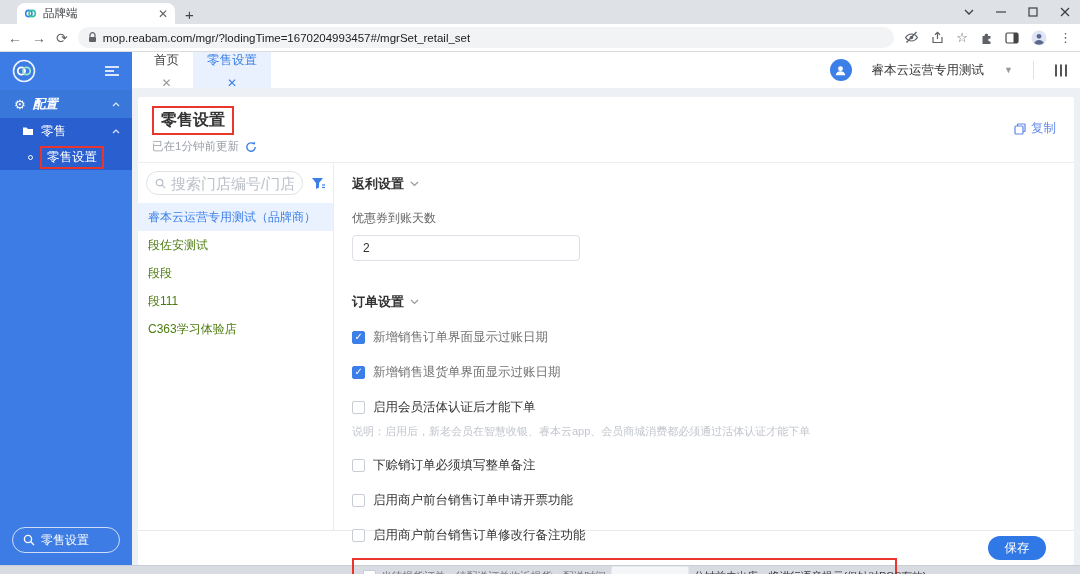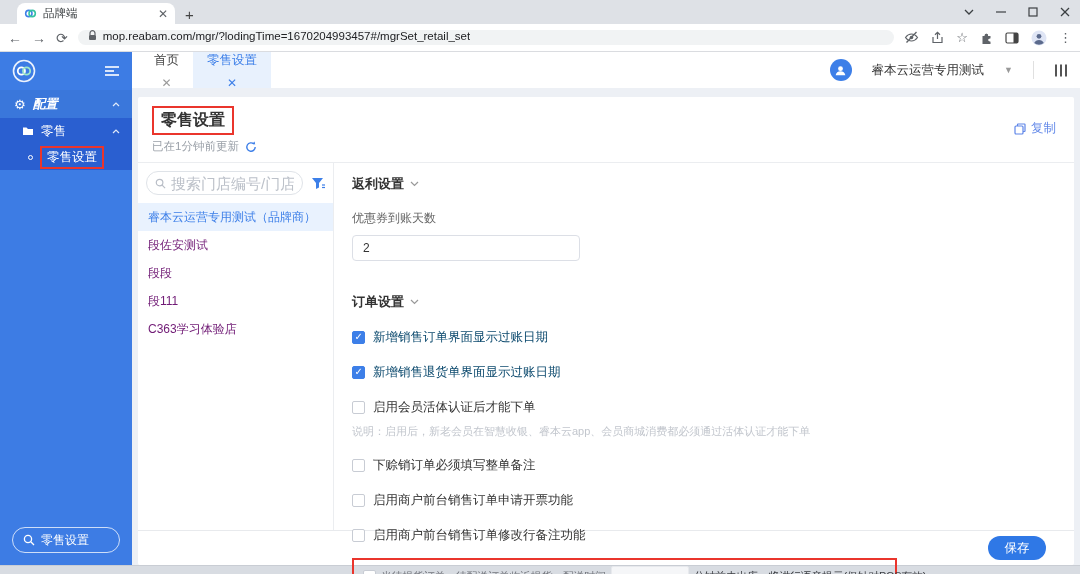--- a/index.html
+++ b/index.html
@@ -10,21 +10,21 @@
 
   
   .tabstrip { height:24px; background:#dee1e6; display:flex; align-items:flex-end; padding-left:17px; position:relative; flex:0 0 auto; }
   .btab { width:158px; height:21px; background:#fff; border-radius:8px 8px 0 0; display:flex; align-items:center; gap:6px; padding:0 7px; font-size:11.5px; color:#3c4043; }
   .btab-title { flex:1; white-space:nowrap; overflow:hidden; }
   .btab-close { color:#5f6368; font-size:12px; line-height:1; }
   .newtab { margin-left:10px; margin-bottom:2px; color:#444; font-size:15px; line-height:1; }
   .winctl { position:absolute; right:10px; top:0; height:24px; display:flex; align-items:center; gap:22px; color:#3c4043; }
   .toolbar { height:28px; background:#fff; display:flex; align-items:center; padding:0 8px; gap:10px; border-bottom:1px solid #dadce0; flex:0 0 auto; }
   .navic { color:#5f6368; font-size:14px; line-height:1; }
-  .omnibox { flex:1; height:15px; background:#f1f3f4; border-radius:11px; display:flex; gap:6px; padding:0 10px; }
+  .omnibox { flex:1; height:21px; background:#f1f3f4; border-radius:11px; display:flex; align-items:center; gap:6px; padding:0 10px; }
   .url { font-size:11.5px; color:#202124; white-space:nowrap; overflow:hidden; }
   .tb-icons { display:flex; align-items:center; gap:12px; }
 
   
   .app { flex:1; display:flex; min-height:0; }
   .bottom-strip { height:9px; background:#d8dce2; border-top:1px solid #c9cdd4; flex:0 0 auto; }
 
   
   .sidebar { width:132px; background:#3d7ce4; color:#fff; position:relative; flex:0 0 auto; }
   .side-head { height:38px; display:flex; align-items:center; justify-content:space-between; padding:0 12px; }
@@ -58,34 +58,34 @@
   .page-title { display:inline-block; font-size:16px; font-weight:bold; color:#333; border:2px solid #ea352c; padding:2px 7px; }
   .updated-row { margin-top:4px; display:flex; align-items:center; gap:6px; font-size:11.5px; color:#9aa0a8; }
   .copy-link { margin-left:auto; margin-top:14px; display:flex; align-items:center; gap:5px; color:#5f86e8; font-size:12.5px; }
 
   .card-body { flex:1; display:flex; min-height:0; }
   .stores { width:196px; border-right:1px solid #ebedf0; padding-top:8px; flex:0 0 auto; }
   .store-search { display:flex; align-items:center; gap:8px; margin:0 8px 8px 8px; }
   .search-pill { flex:1; height:24px; border:1px solid #dfe3e8; border-radius:12px; display:flex; align-items:center; gap:5px; padding:0 8px; background:#fff; }
   .search-pill input { border:none; outline:none; width:100%; font-size:15px; color:#333; background:transparent; font-family:inherit; }
   .search-pill input::placeholder { color:#bcc1c9; }
-  .store-item { height:28px; display:flex; align-items:center; padding:0 10px; font-size:12px; color:#701a75; white-space:nowrap; }
+  .store-item { height:28px; display:flex; align-items:center; padding:0 10px; font-size:12px; color:#4d7c0f; white-space:nowrap; }
   .store-item.selected { background:#e9f2fe; color:#3d7fe8; }
 
   .settings { flex:1; padding:12px 18px 0 18px; min-width:0; position:relative; }
   .sec-head { display:flex; align-items:center; gap:6px; font-size:13px; font-weight:bold; color:#333; }
   .field-label { margin-top:17px; font-size:12px; color:#666; }
   .num-input { margin-top:8px; width:228px; height:26px; border:1px solid #dcdfe6; border-radius:4px; padding:0 10px; font-size:12px; color:#333; outline:none; font-family:inherit; }
   .sec-order { margin-top:32px; }
   .cb-row { display:flex; align-items:center; gap:8px; margin-top:18px; }
   .cb { width:13px; height:13px; border:1px solid #c8ccd4; border-radius:2px; background:#fff; flex:0 0 auto; position:relative; }
   .cb.checked { background:#3d7fe8; border-color:#3d7fe8; }
   .cb.checked::after { content:"✓"; position:absolute; left:1.5px; top:-1px; color:#fff; font-size:10px; }
   .cb-label { font-size:12.5px; color:#333; white-space:nowrap; }
-  .cb-label.blue { color:#0c4a6e; }
+  .cb-label.blue { color:#737373; }
   .cb-note { margin-top:8px; font-size:11px; color:#c2c6cd; white-space:nowrap; }
   .voice-box { margin-top:14px; width:545px; border:2px solid #ea352c; padding:6px 9px 9px 9px; position:relative; }
   .voice-row { display:flex; align-items:center; gap:5px; margin-top:0; }
   .voice-prefix { font-size:11px; color:#74777e; letter-spacing:-0.3px; white-space:nowrap; }
   .voice-input { width:78px; height:21px; background:#f5f6f8; border:1px solid #e7e9ed; border-radius:2px; outline:none; padding:0 6px; font-size:11px; flex:0 0 auto; font-family:inherit; }
   .voice-suffix { font-size:11px; color:#3a3d42; letter-spacing:-0.3px; white-space:nowrap; }
 
   .footbar { background:#fff; border-top:1px solid #e8eaed; height:35px; display:flex; align-items:center; justify-content:flex-end; padding-right:28px; border-radius:0 0 2px 2px; flex:0 0 auto; }
   .save-btn { width:58px; height:24px; border:none; border-radius:12px; background:#2f78e6; color:#fff; font-size:12.5px; font-family:inherit; }
 </style>

